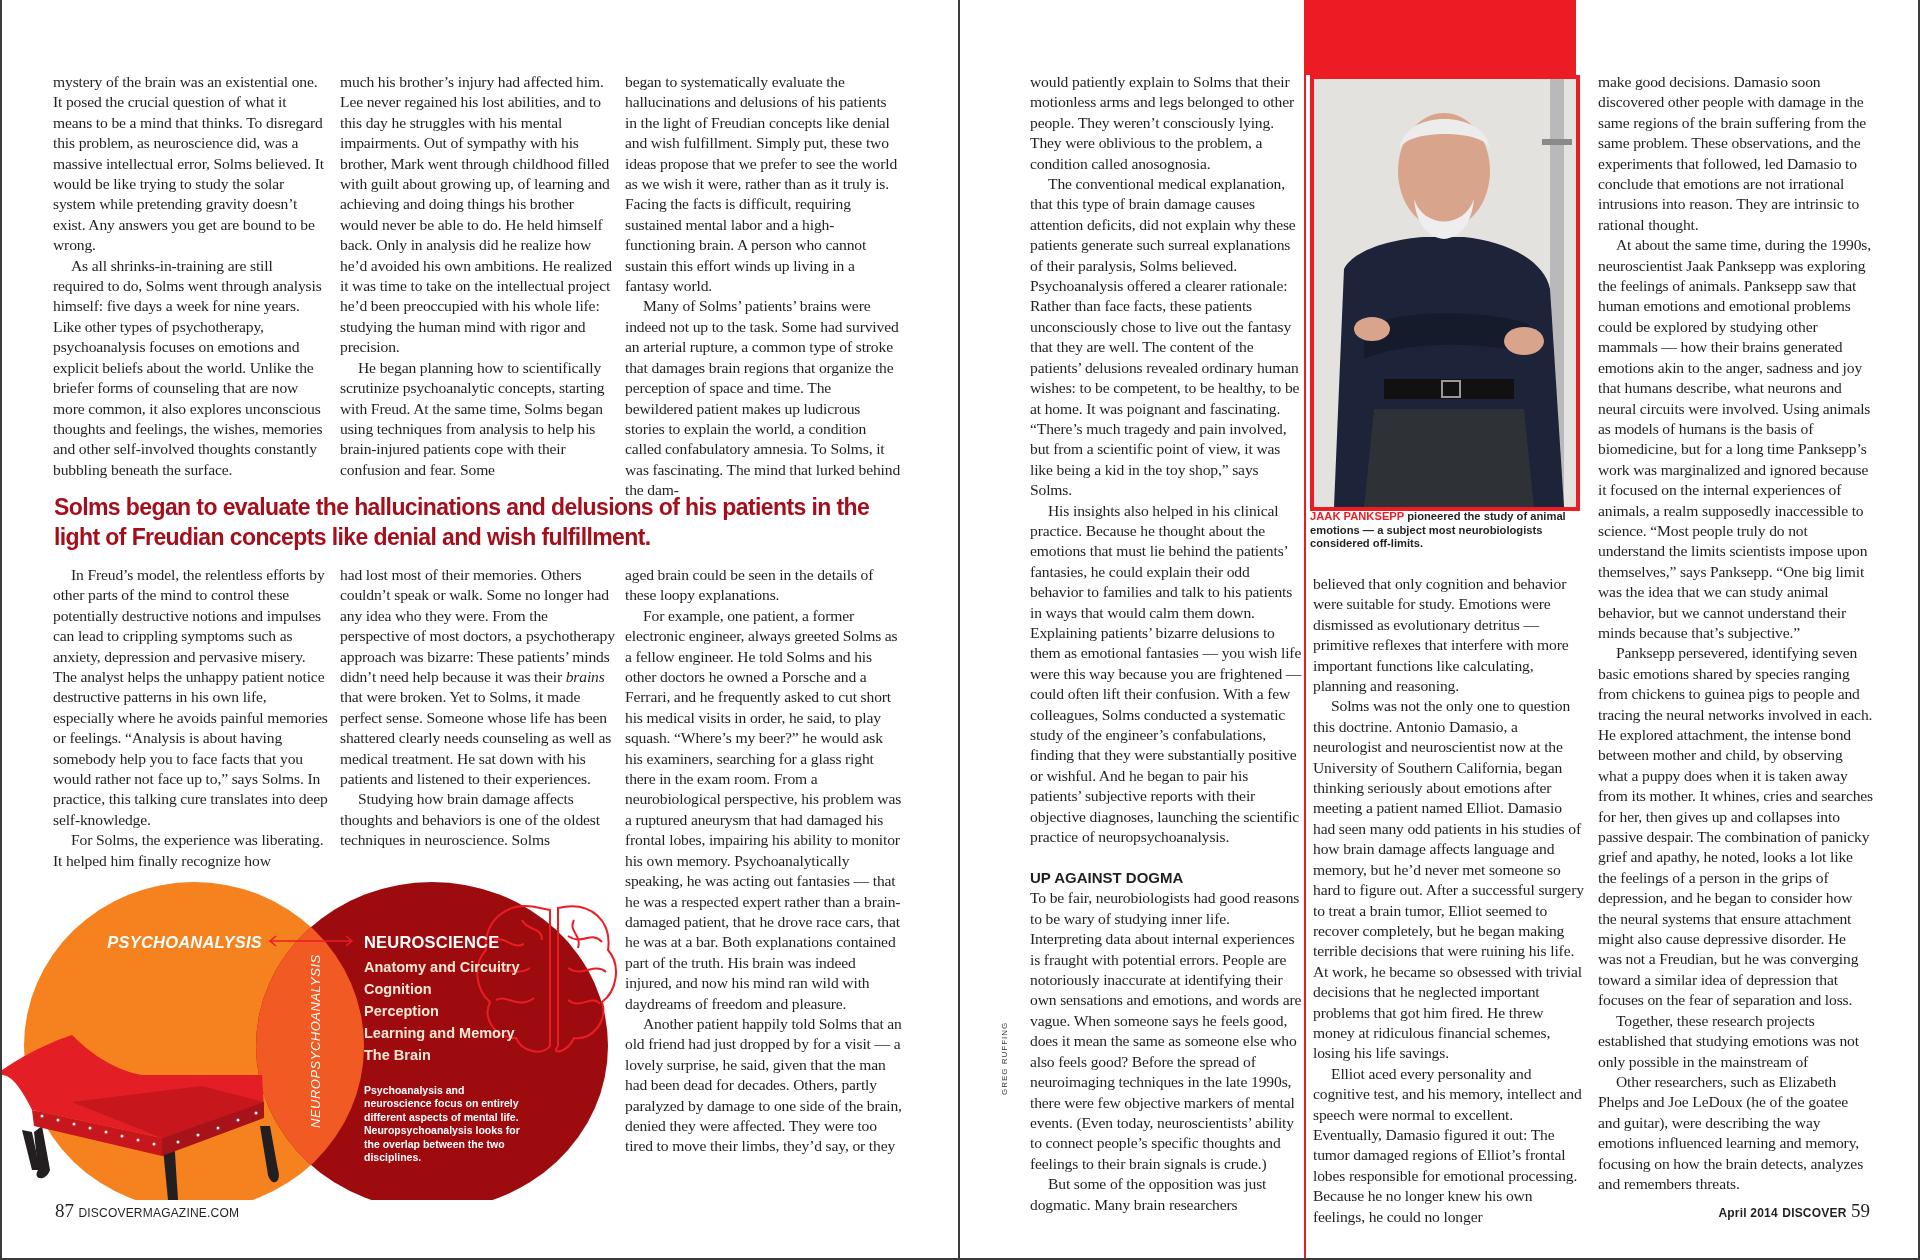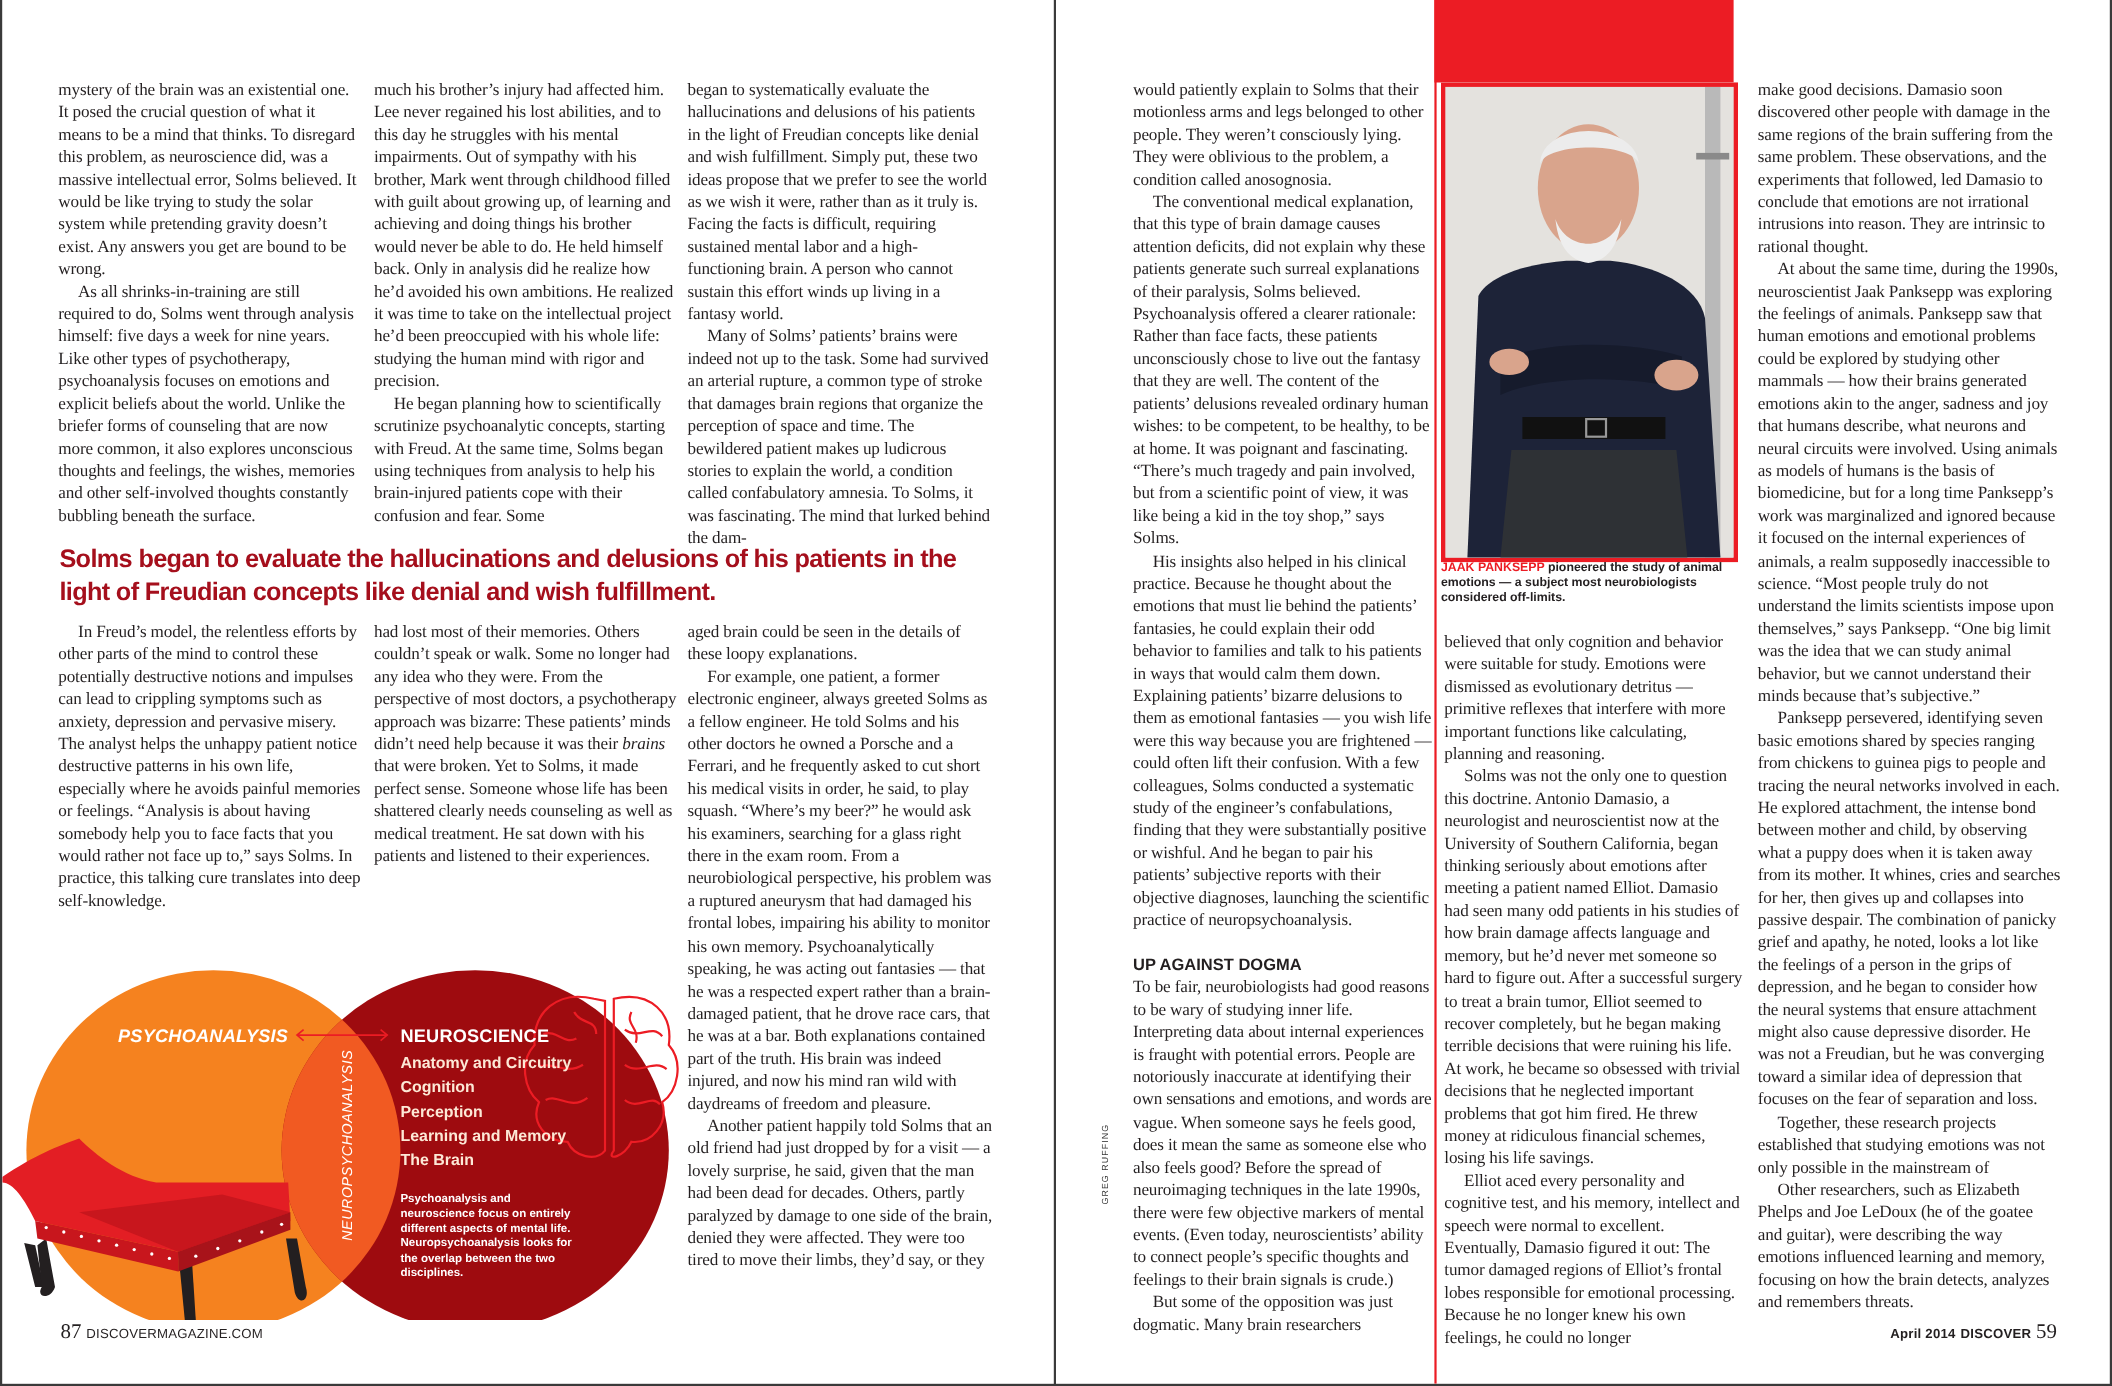--- a/index.html
+++ b/index.html
@@ -47,24 +47,26 @@
 
   <div class="col" style="left:623px; top:72px; width:276px;">
     <p class="noindent">began to systematically evaluate the hallucinations and delusions of his patients in the light of Freudian concepts like denial and wish fulfillment. Simply put, these two ideas propose that we prefer to see the world as we wish it were, rather than as it truly is. Facing the facts is difficult, requiring sustained mental labor and a high-functioning brain. A person who cannot sustain this effort winds up living in a fantasy world.</p>
     <p>Many of Solms’ patients’ brains were indeed not up to the task. Some had survived an arterial rupture, a common type of stroke that damages brain regions that organize the perception of space and time. The bewildered patient makes up ludicrous stories to explain the world, a condition called confabulatory amnesia. To Solms, it was fascinating. The mind that lurked behind the dam-</p>
   </div>
 
   <div class="pullquote">Solms began to evaluate the hallucinations and delusions of his patients in the light of Freudian concepts like denial and wish fulfillment.</div>
 
   <div class="col" style="left:51px; top:565px; width:275px;">
     <p>In Freud’s model, the relentless efforts by other parts of the mind to control these potentially destructive notions and impulses can lead to crippling symptoms such as anxiety, depression and pervasive misery. The analyst helps the unhappy patient notice destructive patterns in his own life, especially where he avoids painful memories or feelings. “Analysis is about having somebody help you to face facts that you would rather not face up to,” says Solms. In practice, this talking cure translates into deep self-knowledge.</p>
+    <p>For Solms, the experience was liberating. It helped him finally recognize how</p>
   </div>
 
   <div class="col" style="left:338px; top:565px; width:276px;">
     <p class="noindent"><span>had lost most of their memories. Others couldn’t speak or walk. Some no longer had any idea who they were. From the perspective of most doctors, a psychotherapy approach was bizarre: These patients’ minds didn’t need help because it was their </span><i>brains</i><span> that were broken. Yet to Solms, it made perfect sense. Someone whose life has been shattered clearly needs counseling as well as medical treatment. He sat down with his patients and listened to their experiences.</span></p>
+    <p>Studying how brain damage affects thoughts and behaviors is one of the oldest techniques in neuroscience. Solms</p>
   </div>
 
   <div class="col" style="left:623px; top:565px; width:278px;">
     <p class="noindent">aged brain could be seen in the details of these loopy explanations.</p>
     <p>For example, one patient, a former electronic engineer, always greeted Solms as a fellow engineer. He told Solms and his other doctors he owned a Porsche and a Ferrari, and he frequently asked to cut short his medical visits in order, he said, to play squash. “Where’s my beer?” he would ask his examiners, searching for a glass right there in the exam room. From a neurobiological perspective, his problem was a ruptured aneurysm that had damaged his frontal lobes, impairing his ability to monitor his own memory. Psychoanalytically speaking, he was acting out fantasies — that he was a respected expert rather than a brain-damaged patient, that he drove race cars, that he was at a bar. Both explanations contained part of the truth. His brain was indeed injured, and now his mind ran wild with daydreams of freedom and pleasure.</p>
     <p>Another patient happily told Solms that an old friend had just dropped by for a visit — a lovely surprise, he said, given that the man had been dead for decades. Others, partly paralyzed by damage to one side of the brain, denied they were affected. They were too tired to move their limbs, they’d say, or they</p>
   </div>
 
   <div class="diagram">
     <svg width="620" height="330" style="position:absolute;left:0;top:0;">

